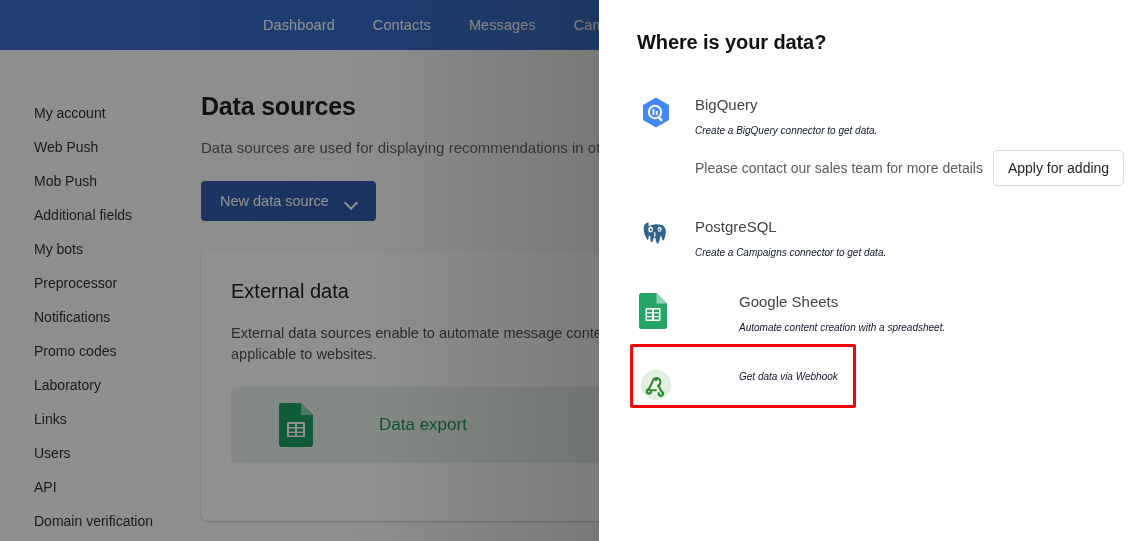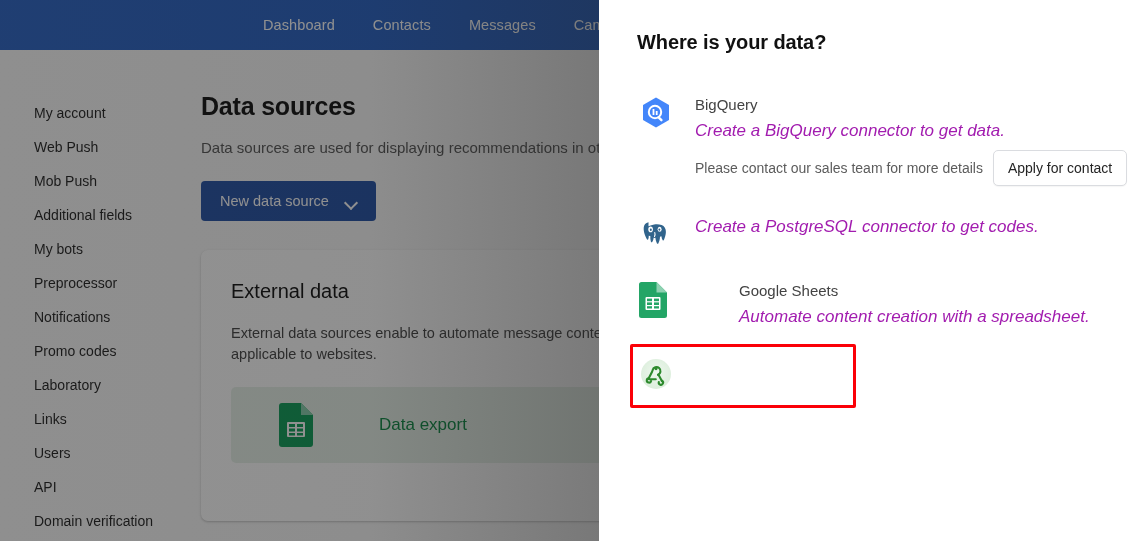--- a/index.html
+++ b/index.html
@@ -227,22 +227,22 @@
     margin-left: 22px;
     padding-top: 1px;
   }
   .src-name {
     font-size: 15px;
     color: #434343;
     line-height: 20px;
     margin-bottom: 6px;
   }
   .src-desc {
-    font-size: 17px;
-    color: #a21caf;
+    font-size: 10px;
+    color: #0f172a;
     font-style: italic;
     line-height: 20px;
   }
   .src-note-row {
     display: flex;
     align-items: center;
     margin-top: 9px;
     gap: 10px;
   }
   .src-note {
@@ -394,21 +394,21 @@
             <rect x="19.6" y="19.6" width="6.4" height="2.4" rx="1.2" transform="rotate(45 19.6 19.6)" fill="#ffffff"></rect>
             <rect x="13.6" y="13" width="1.8" height="6" fill="#ffffff"></rect>
             <rect x="16.8" y="15" width="1.8" height="4" fill="#ffffff"></rect>
           </svg>
         </span>
         <div class="src-body">
           <div class="src-name">BigQuery</div>
           <div class="src-desc">Create a BigQuery connector to get data.</div>
           <div class="src-note-row">
             <span class="src-note">Please contact our sales team for more details</span>
-            <button class="btn-outline">Apply for contact</button>
+            <button class="btn-outline">Apply for adding</button>
           </div>
         </div>
       </div>
 
       <div class="src-row row-gap-2">
         <span class="src-icon">
           <svg width="34" height="34" viewBox="0 0 34 34" xmlns="http://www.w3.org/2000/svg">
             <g fill="#31648c">
               <path d="M9.5 4.2c-2.9.5-4.6 2.6-4.8 5.6-.2 2.8.6 5.6 1.6 8.2.5 1.3 1.1 2.5 1.6 3.3.3.5.9.6 1.2.1.6-.9.7-2.3.6-3.6l1.6.3c-.1 1.9.1 3.9.6 5.6.2.6.9.8 1.3.3.9-1 1.3-2.6 1.4-4.2.6.1 1.2.1 1.8 0 .2 2 .7 4 1.6 5.6.3.5 1 .5 1.3 0 1.1-1.9 1.6-4.3 1.7-6.6l1.4-.6c.2 1.5.6 2.9 1.3 4 .3.5 1 .4 1.2-.1 1.1-2.4 1.9-5.3 2-8 .1-3.3-1.4-5.9-4.3-7-2.3-.9-5-1-7.4-.6-2 .3-3.9.9-5.7 1.7z"></path>
             </g>
@@ -417,21 +417,22 @@
               <ellipse cx="20.6" cy="11.2" rx="2" ry="2.5"></ellipse>
             </g>
             <g fill="#31648c">
               <ellipse cx="11.8" cy="11.8" rx="1" ry="1.3"></ellipse>
               <ellipse cx="20.4" cy="11.6" rx=".9" ry="1.2"></ellipse>
             </g>
             <path d="M15.8 14.6c.4 1.3.3 2.6-.3 3.8" stroke="#ffffff" stroke-width="1.1" fill="none" stroke-linecap="round"></path>
           </svg>
         </span>
         <div class="src-body">
-          <div class="src-desc">Create a PostgreSQL connector to get codes.</div>
+          <div class="src-name">PostgreSQL</div>
+          <div class="src-desc">Create a Campaigns connector to get data.</div>
         </div>
       </div>
 
       <div class="src-row row-gap-3">
         <span class="src-icon">
           <svg class="sheets-ico" width="28" height="36" viewBox="0 0 28 36" xmlns="http://www.w3.org/2000/svg">
             <path d="M2.5 0h15l10.5 10.5V33.5a2.5 2.5 0 0 1-2.5 2.5H2.5A2.5 2.5 0 0 1 0 33.5V2.5A2.5 2.5 0 0 1 2.5 0z" fill="#23a566"></path>
             <path d="M17.5 0L28 10.5H17.5z" fill="#8ed1b1"></path>
             <rect x="6.5" y="15" width="15" height="13" rx="1" fill="#ffffff"></rect>
             <g fill="#23a566">
@@ -465,20 +466,21 @@
               <path d="M13.2 14.4L9.6 21.4"></path>
               <path d="M19.4 17.6l3.6 6.6"></path>
               <path d="M9.9 22.2h6.9"></path>
               <path d="M22.9 23.6a2.2 2.2 0 1 1-3.1 1.4"></path>
               <path d="M9.9 21.2a2.2 2.2 0 1 0 2.2 2.7"></path>
             </g>
             <circle cx="17" cy="11.6" r="1.6" fill="#2d8a2d"></circle>
           </svg>
         </span>
         <div class="src-body">
+          <div class="src-desc">Get data via Webhook</div>
         </div>
       </div>
 
     </div>
   </aside>
 
   <div class="row-highlight"></div>
 
 </div>
 

